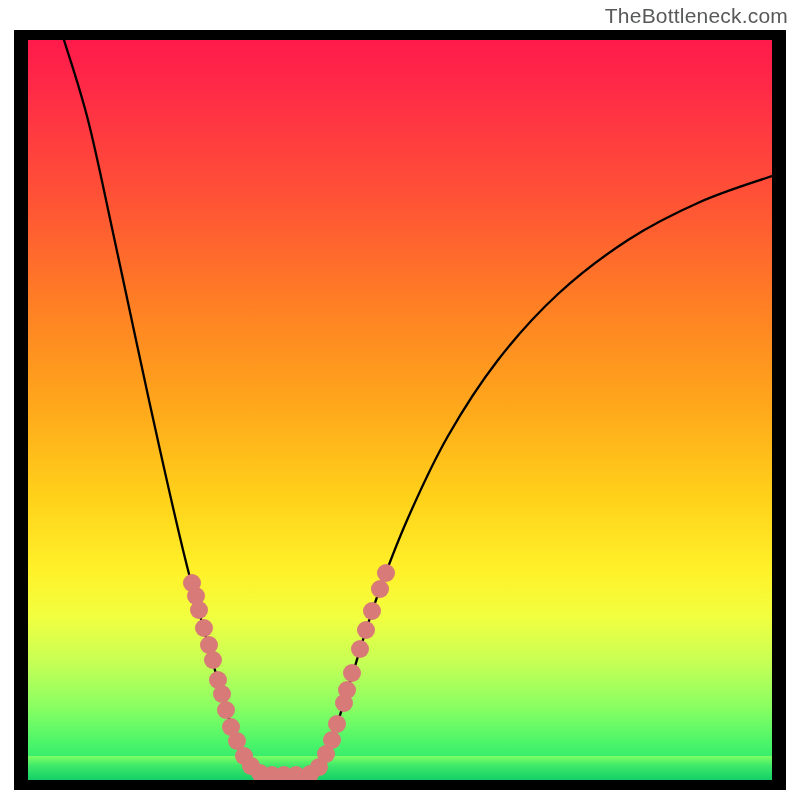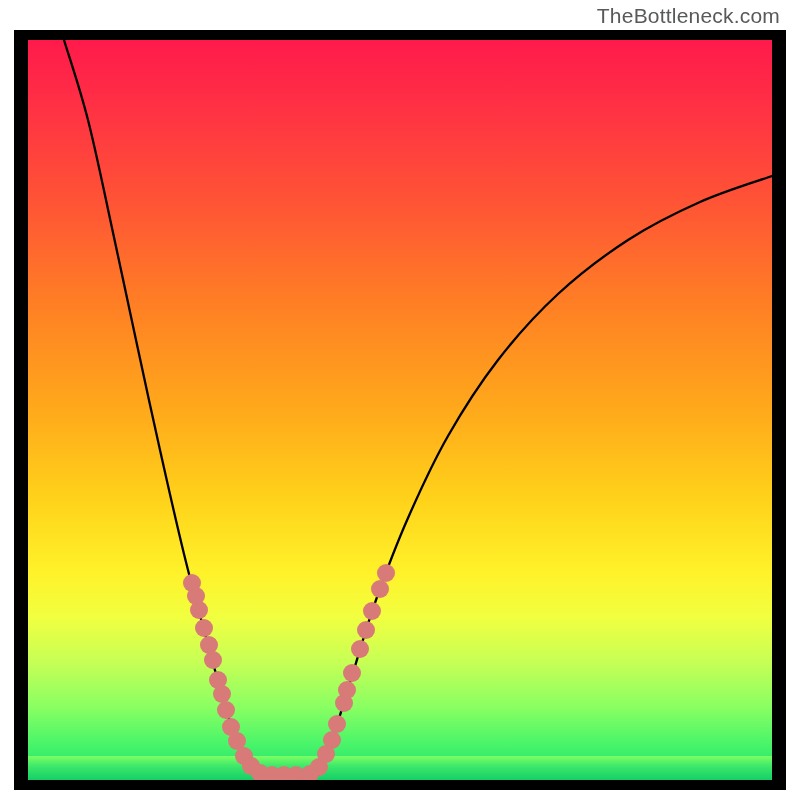--- a/index.html
+++ b/index.html
@@ -13,21 +13,21 @@
   }
   .wrap {
     position: relative;
     width: 800px;
     height: 800px;
     background: #fff;
   }
   .watermark {
     position: absolute;
     top: 4px;
-    right: 20px;
+    right: 12px;
     font-size: 21px;
     font-weight: 500;
     color: #58595a;
     letter-spacing: 0.2px;
   }
   .frame {
     position: absolute;
     left: 14px;
     top: 30px;
     width: 772px;

